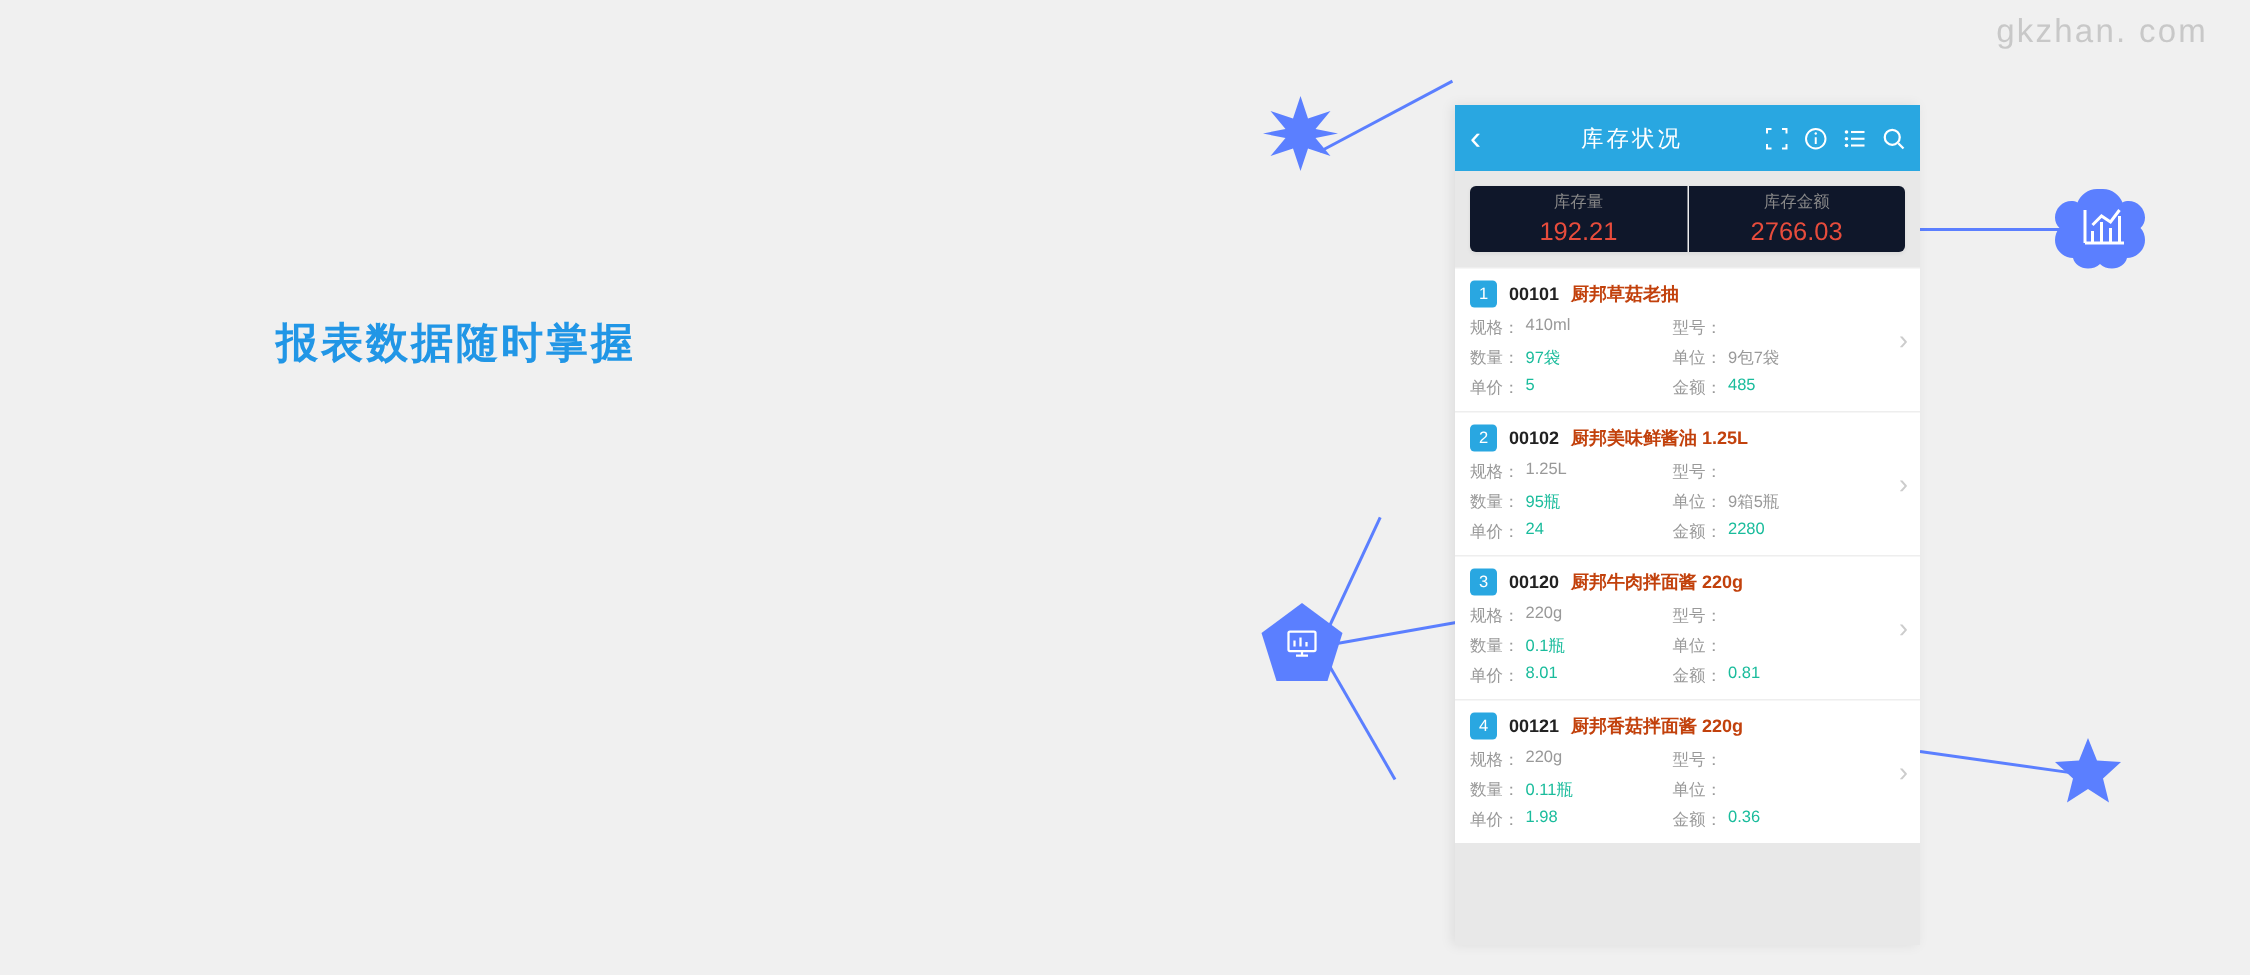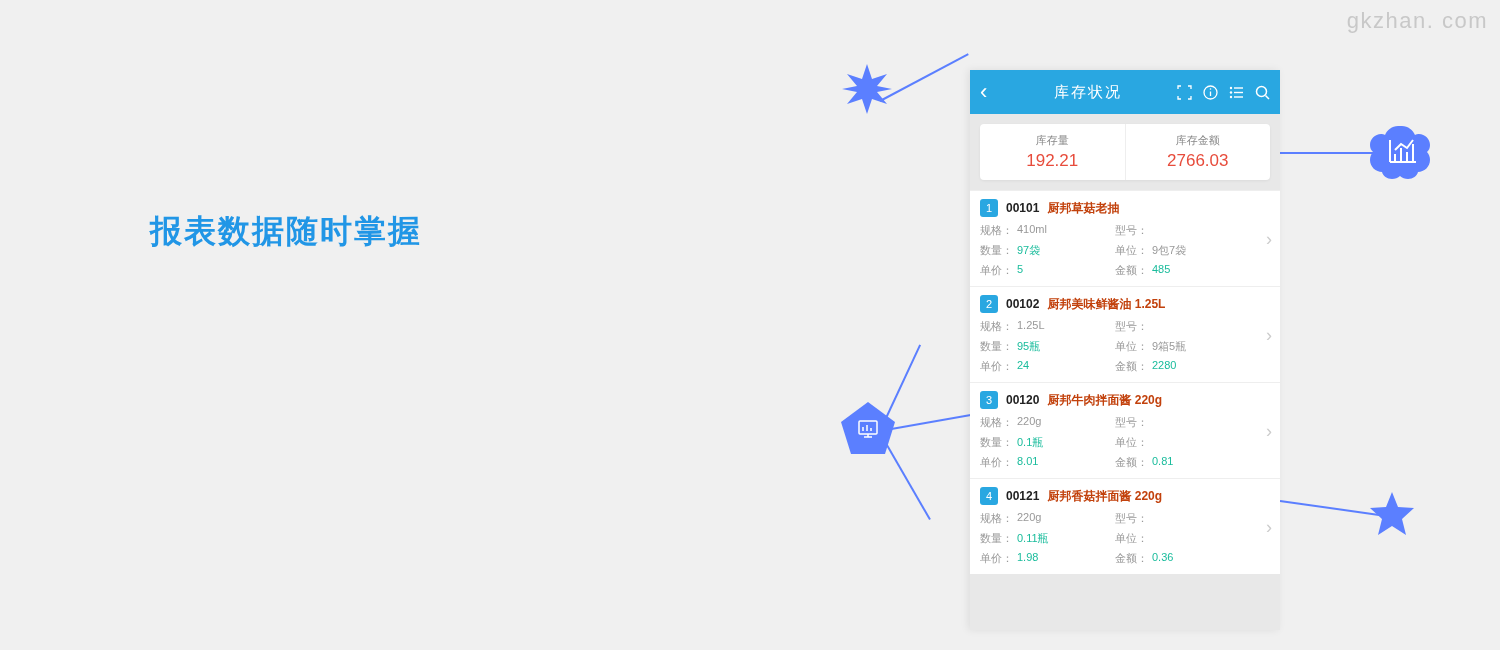--- a/index.html
+++ b/index.html
@@ -7,38 +7,39 @@
       width: 1500px;
       height: 650px;
       background: #f0f0f0;
       font-family: "Microsoft YaHei", "PingFang SC", sans-serif;
       position: relative;
       overflow: hidden;
     }
     .watermark {
       position: absolute;
       top: 8px;
-      right: 12px;
+      right: 28px;
       color: #c8c8c8;
       font-size: 22px;
       letter-spacing: 1.5px;
       font-weight: 300;
     }
     .left-content {
       position: absolute;
       left: 150px;
       top: 210px;
       width: 500px;
     }
     .heading {
       color: #2196e6;
-      font-size: 32px;
+      font-size: 28px;
       font-weight: bold;
       margin-bottom: 90px;
       letter-spacing: 2px;
+      margin-left: 34px;
     }
     .description {
       color: #555;
       font-size: 18px;
       line-height: 2.2;
       letter-spacing: 1px;
     }
     
     
     .phone {
@@ -79,24 +80,24 @@
       width: 16px;
       height: 16px;
       display: inline-flex;
       align-items: center;
       justify-content: center;
       font-size: 14px;
     }
     
     .summary-card {
       margin: 10px;
-      background: #ffffff;
+      background: #0f172a;
       border-radius: 4px;
       display: flex;
-      height: 56px;
+      height: 44px;
       box-shadow: 0 1px 3px rgba(0,0,0,0.06);
       justify-content: center;
     }
     .summary-cell {
       flex: 1;
       display: flex;
       flex-direction: column;
       justify-content: center;
       align-items: center;
       gap: 3px;

